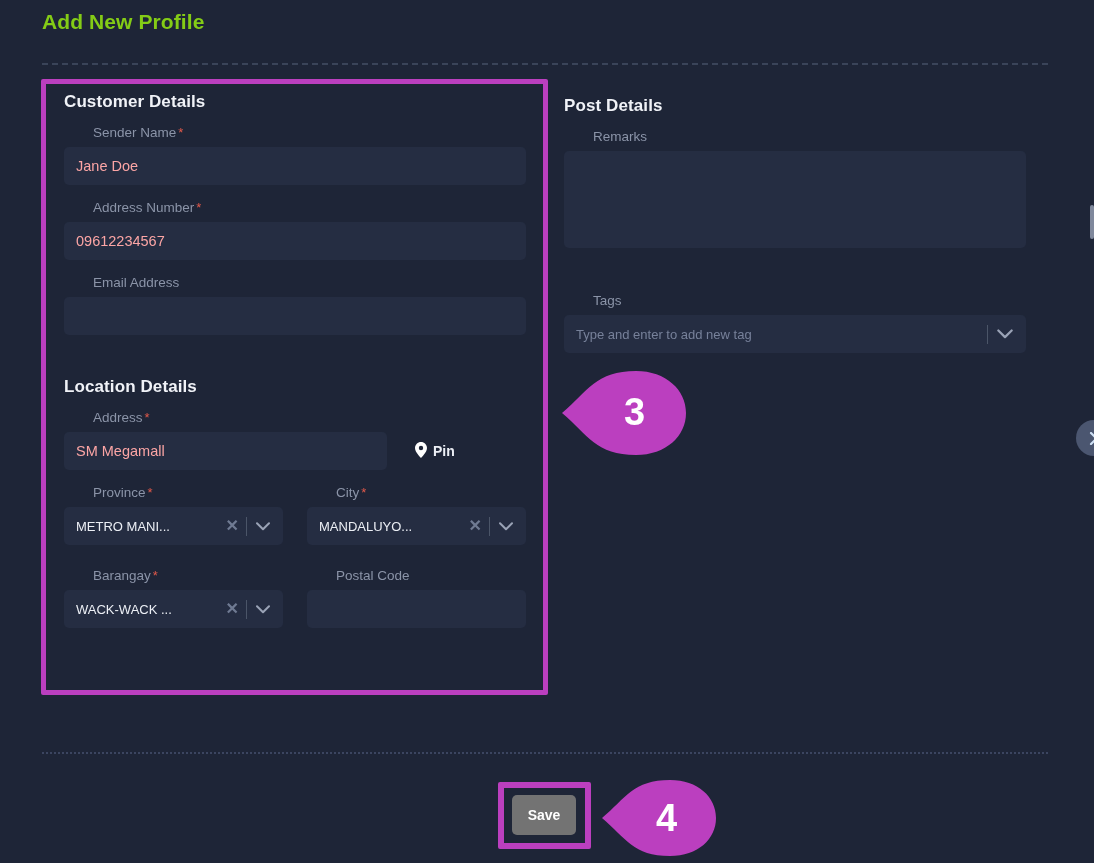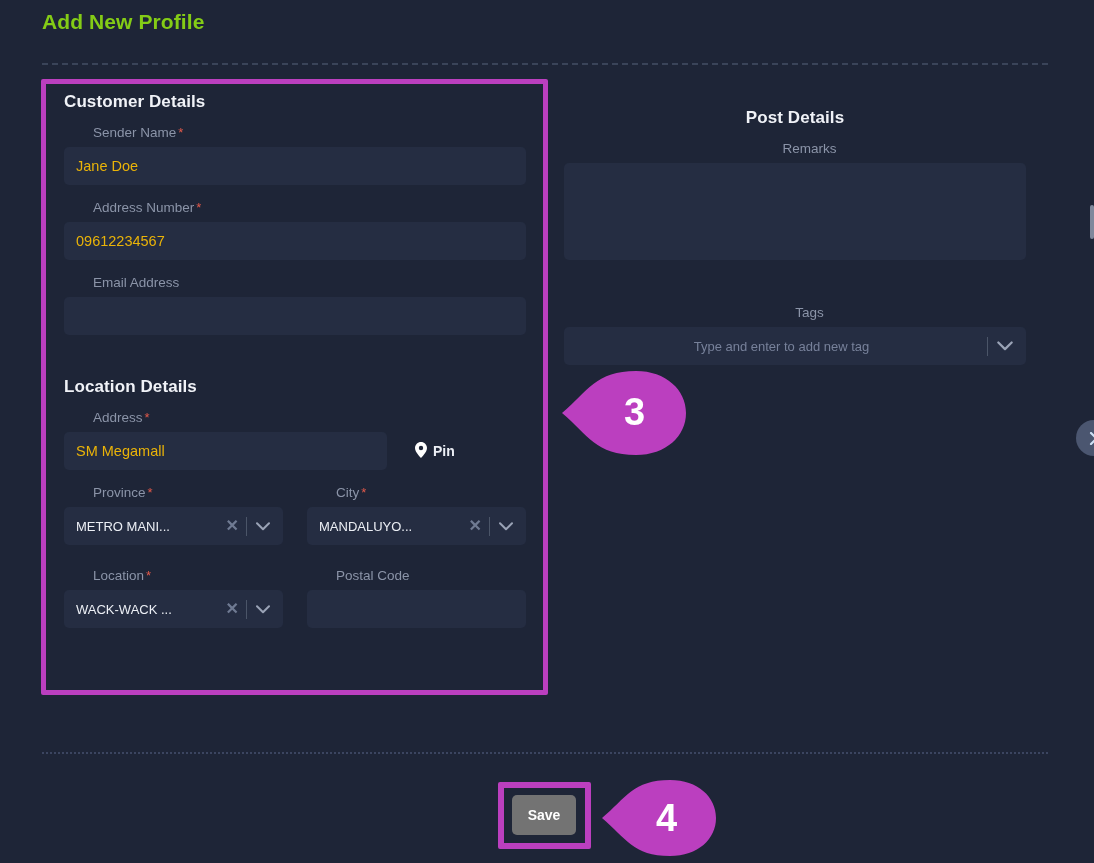--- a/index.html
+++ b/index.html
@@ -21,39 +21,39 @@
     position: absolute; left: 42px; top: 63px; width: 1006px; height: 0;
     border-top: 2px dashed #3a4459;
   }
   .divider-bottom {
     position: absolute; left: 42px; top: 752px; width: 1006px; height: 0;
     border-top: 2px dotted #3b4560;
   }
 
   
   .col-left  { position: absolute; left: 64px; top: 92px; width: 462px; }
-  .col-right { position: absolute; left: 564px; top: 108px; width: 462px; text-align: center; }
+  .col-right { position: absolute; left: 564px; top: 96px; width: 462px; }
 
   .section-title {
     font-size: 17px; font-weight: 700; color: #f0f2f7;
     margin-bottom: 12px; letter-spacing: .1px;
   }
   .section-title.loc { margin-top: 42px; }
 
   .field { margin-bottom: 14px; }
   .flabel {
     font-size: 13.5px; color: #8b94a8; margin-bottom: 6px;
     display: block; line-height: 17px; margin-left: 29px;
   }
   .req { color: #e2594a; font-size: 13px; margin-left: 2px; }
 
   .input {
     width: 100%; height: 38px; background: #252d42;
     border: none; border-radius: 5px;
-    color: #eab308; font-size: 14.5px;
+    color: #fca5a5; font-size: 14.5px;
     font-family: "Liberation Sans", sans-serif;
     padding: 0 12px; line-height: 38px;
     display: flex; align-items: center;
   }
   .input.empty { color: #252d42; }
 
   .textarea {
     width: 100%; height: 97px; background: #252d42;
     border-radius: 5px;
   }
@@ -202,21 +202,21 @@
             <svg width="14" height="9" viewBox="0 0 14 9">
                 <path d="M1 1.3 7 7.3 13 1.3" stroke="#9aa3b6" stroke-width="2" fill="none" stroke-linecap="round" stroke-linejoin="round"></path>
               </svg>
           </span>
         </div>
       </div>
     </div>
 
     <div class="two-col" style="margin-top:8px;">
       <div class="field">
-        <span class="flabel"><span>Location</span><span class="req">*</span></span>
+        <span class="flabel"><span>Barangay</span><span class="req">*</span></span>
         <div class="select">
           <span class="sel-value">WACK-WACK ...</span>
           <span class="sel-x">✕</span>
           <span class="sel-bar"></span>
           <span class="sel-chev">
             <svg width="14" height="9" viewBox="0 0 14 9">
                 <path d="M1 1.3 7 7.3 13 1.3" stroke="#9aa3b6" stroke-width="2" fill="none" stroke-linecap="round" stroke-linejoin="round"></path>
               </svg>
           </span>
         </div>

